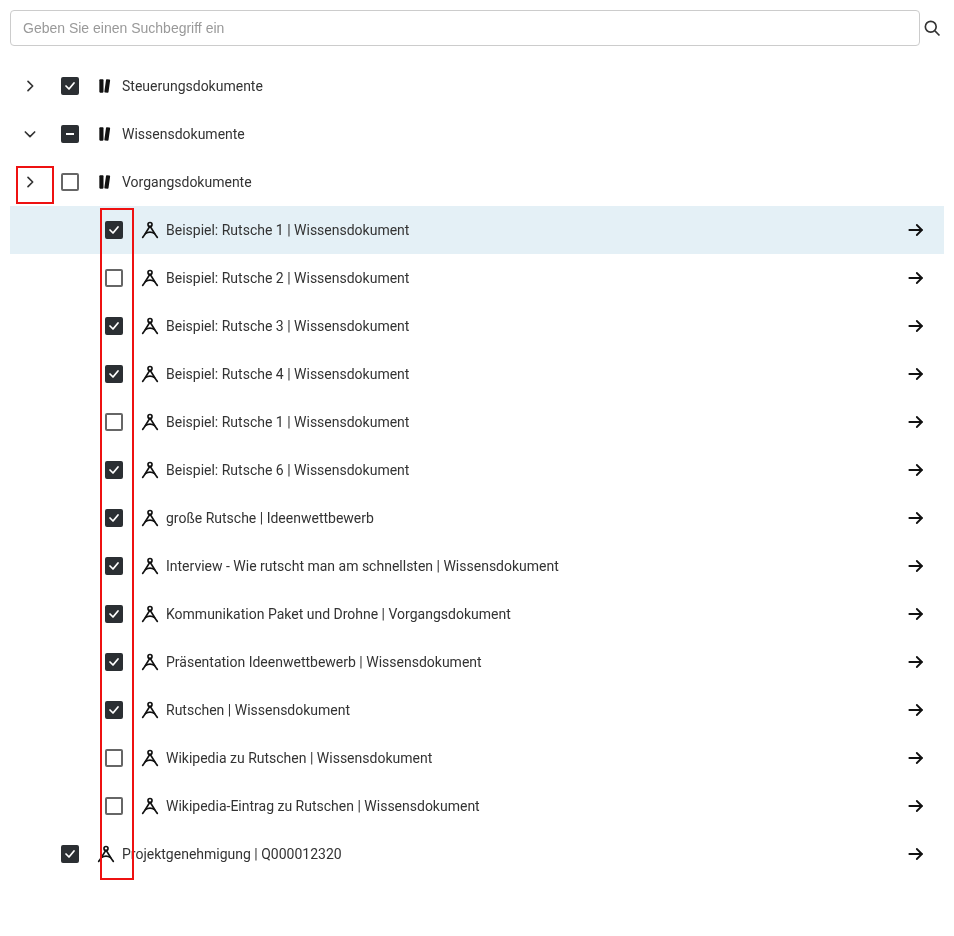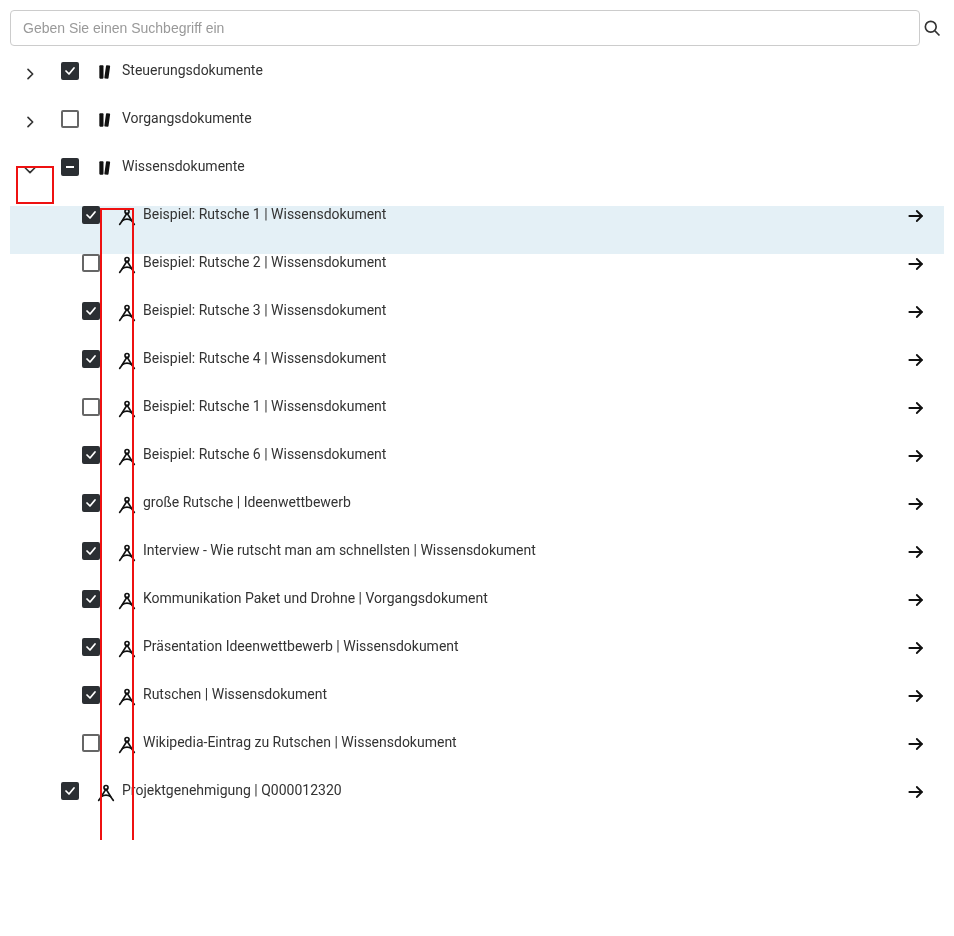--- a/index.html
+++ b/index.html
@@ -30,21 +30,21 @@
   .search-input::placeholder { color: #999; }
   .search-icon-btn {
     width: 24px; height: 24px;
     display: flex; align-items: center; justify-content: center;
     cursor: pointer;
   }
 
   .tree { }
   .tree-row {
     display: flex;
-    align-items: flex-start;
+    align-items: center;
     height: 48px;
     padding-right: 16px;
   }
   .tree-row.highlight {
     background: #e4f0f6;
   }
   .expand-slot {
     width: 40px;
     display: flex;
     align-items: center;
@@ -85,21 +85,21 @@
     white-space: nowrap;
     overflow: hidden;
     text-overflow: ellipsis;
   }
   .arrow-slot {
     width: 24px;
     display:flex; align-items:center; justify-content:center;
   }
 
   .indent-1 { padding-left: 0px; }
-  .indent-2 { padding-left: 21px; }
+  .indent-2 { padding-left: 44px; }
   .indent-root-doc { padding-left: 0px; }
 
   .red-box {
     position: absolute;
     border: 2px solid #e11;
     pointer-events: none;
   }
   .container { position: relative; }
 </style>
 </head>
@@ -138,57 +138,57 @@
             <rect x="4" y="4" width="5" height="16" rx="1"></rect>
             <rect x="11" y="4" width="5" height="16" rx="1" transform="rotate(8 13.5 12)"></rect>
           </svg>
         </div>
         <div class="label">Steuerungsdokumente</div>
       </div>
       <div class="tree-row indent-1">
         <div class="expand-slot">
           <div class="expand-btn">
             <svg width="16" height="16" viewBox="0 0 24 24" fill="none" stroke="#333" stroke-width="2.5" stroke-linecap="round" stroke-linejoin="round">
-              <polyline points="9 5 16 12 9 19"></polyline>
-            </svg>
-          </div>
-        </div>
-        <div class="checkbox-slot">
-          <div class="checkbox"></div>
+              <polyline points="5 9 12 16 19 9"></polyline>
+            </svg>
+          </div>
+        </div>
+        <div class="checkbox-slot">
+          <div class="checkbox indeterminate">
+            <svg width="12" height="12" viewBox="0 0 24 24">
+              <rect x="4" y="10" width="16" height="4" fill="#fff"></rect>
+            </svg>
+          </div>
         </div>
         <div class="icon-slot">
           <svg width="20" height="20" viewBox="0 0 24 24" fill="#111">
             <rect x="4" y="4" width="5" height="16" rx="1"></rect>
             <rect x="11" y="4" width="5" height="16" rx="1" transform="rotate(8 13.5 12)"></rect>
           </svg>
         </div>
-        <div class="label">Vorgangsdokumente</div>
+        <div class="label">Wissensdokumente</div>
       </div>
       <div class="tree-row indent-1">
         <div class="expand-slot">
           <div class="expand-btn">
             <svg width="16" height="16" viewBox="0 0 24 24" fill="none" stroke="#333" stroke-width="2.5" stroke-linecap="round" stroke-linejoin="round">
-              <polyline points="5 9 12 16 19 9"></polyline>
-            </svg>
-          </div>
-        </div>
-        <div class="checkbox-slot">
-          <div class="checkbox indeterminate">
-            <svg width="12" height="12" viewBox="0 0 24 24">
-              <rect x="4" y="10" width="16" height="4" fill="#fff"></rect>
-            </svg>
-          </div>
+              <polyline points="9 5 16 12 9 19"></polyline>
+            </svg>
+          </div>
+        </div>
+        <div class="checkbox-slot">
+          <div class="checkbox"></div>
         </div>
         <div class="icon-slot">
           <svg width="20" height="20" viewBox="0 0 24 24" fill="#111">
             <rect x="4" y="4" width="5" height="16" rx="1"></rect>
             <rect x="11" y="4" width="5" height="16" rx="1" transform="rotate(8 13.5 12)"></rect>
           </svg>
         </div>
-        <div class="label">Wissensdokumente</div>
+        <div class="label">Vorgangsdokumente</div>
       </div>
       <div class="tree-row indent-2 highlight">
         <div class="expand-slot"></div>
         <div class="checkbox-slot">
           <div class="checkbox checked">
             <svg width="12" height="12" viewBox="0 0 24 24" fill="none" stroke="#fff" stroke-width="3.5" stroke-linecap="round" stroke-linejoin="round">
               <polyline points="4 12 10 18 20 6"></polyline>
             </svg>
           </div>
         </div>
@@ -436,20 +436,41 @@
         </div>
         <div class="icon-slot">
           <svg width="22" height="22" viewBox="0 0 24 24" fill="none" stroke="#111" stroke-width="1.8" stroke-linecap="round" stroke-linejoin="round">
             <circle cx="12" cy="6" r="2.2"></circle>
             <path d="M12 8 C 9 12, 6 18, 4 20"></path>
             <path d="M12 8 C 15 12, 18 18, 20 20"></path>
             <path d="M7 16 C 10 14, 14 14, 17 16"></path>
           </svg>
         </div>
         <div class="label">Rutschen | Wissensdokument</div>
+        <div class="arrow-slot">
+          <svg width="20" height="20" viewBox="0 0 24 24" fill="none" stroke="#111" stroke-width="2.2" stroke-linecap="round" stroke-linejoin="round">
+            <line x1="4" y1="12" x2="19" y2="12"></line>
+            <polyline points="13 6 19 12 13 18"></polyline>
+          </svg>
+        </div>
+      </div>
+      <div class="tree-row indent-2">
+        <div class="expand-slot"></div>
+        <div class="checkbox-slot">
+          <div class="checkbox"></div>
+        </div>
+        <div class="icon-slot">
+          <svg width="22" height="22" viewBox="0 0 24 24" fill="none" stroke="#111" stroke-width="1.8" stroke-linecap="round" stroke-linejoin="round">
+            <circle cx="12" cy="6" r="2.2"></circle>
+            <path d="M12 8 C 9 12, 6 18, 4 20"></path>
+            <path d="M12 8 C 15 12, 18 18, 20 20"></path>
+            <path d="M7 16 C 10 14, 14 14, 17 16"></path>
+          </svg>
+        </div>
+        <div class="label">Wikipedia zu Rutschen | Wissensdokument</div>
         <div class="arrow-slot">
           <svg width="20" height="20" viewBox="0 0 24 24" fill="none" stroke="#111" stroke-width="2.2" stroke-linecap="round" stroke-linejoin="round">
             <line x1="4" y1="12" x2="19" y2="12"></line>
             <polyline points="13 6 19 12 13 18"></polyline>
           </svg>
         </div>
       </div>
       <div class="tree-row indent-2">
         <div class="expand-slot"></div>
         <div class="checkbox-slot">

